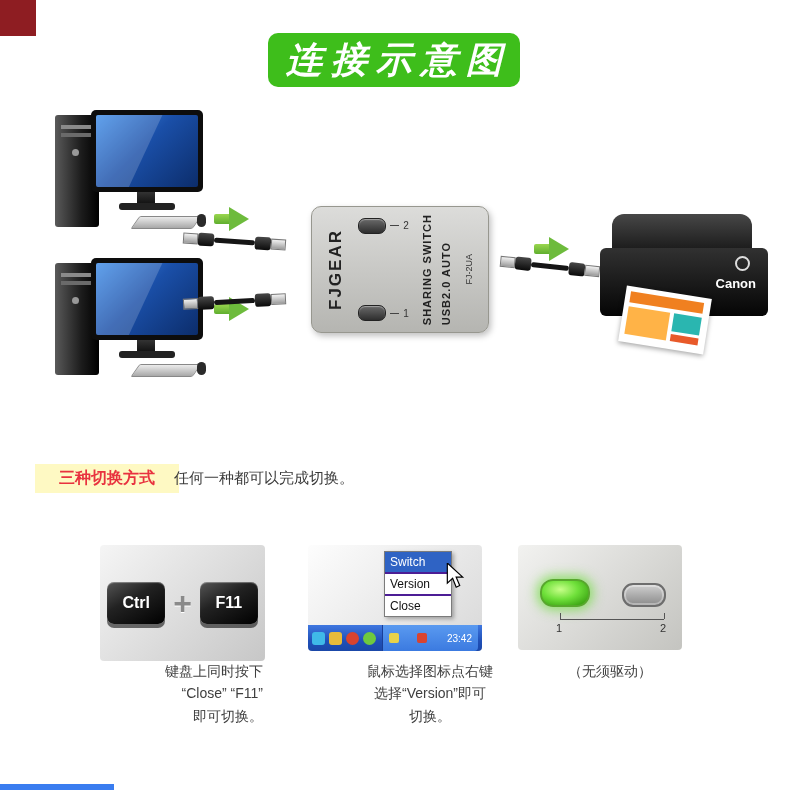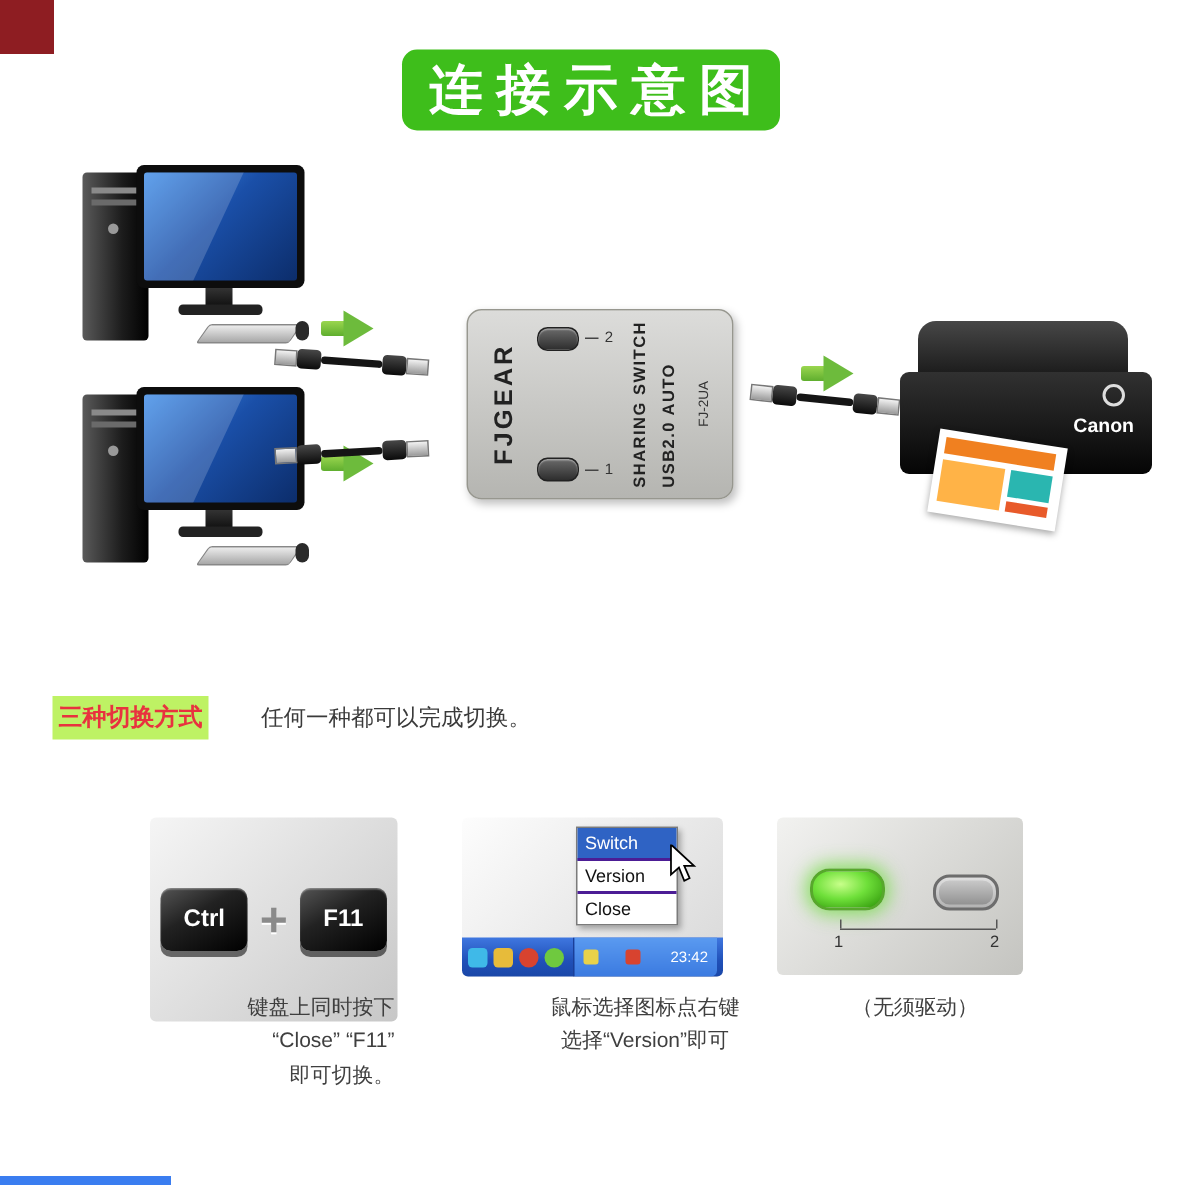--- a/index.html
+++ b/index.html
@@ -6,21 +6,21 @@
   .page{position:relative;width:790px;height:790px;background:#fff;overflow:hidden;
         font-family:"Liberation Sans","DejaVu Sans",sans-serif;}
 
   
   .corner-square{position:absolute;left:0;top:0;width:36px;height:36px;background:#8e1d22;}
   .bottom-strip{position:absolute;left:0;top:784px;width:114px;height:6px;background:#3a7df0;}
 
   
   .banner{position:absolute;left:268px;top:33px;width:252px;height:54px;background:#3ebe1b;
           border-radius:10px;display:flex;align-items:center;justify-content:center;}
-  .banner span{color:#fff;font-size:36px;font-weight:bold;letter-spacing:9px;padding-left:9px;}
+  .banner span{color:#fff;font-size:36px;font-weight:bold;letter-spacing:9px;padding-left:9px;font-style:italic;}
 
   
   .computer{position:absolute;width:152px;height:126px;}
   .tower{position:absolute;left:0;top:5px;width:44px;height:112px;border-radius:3px;
          background:linear-gradient(90deg,#5a5a5a,#1c1c1c 60%,#000);}
   .tower::before{content:"";position:absolute;left:6px;top:10px;width:30px;height:4px;background:#8a8a8a;
                  box-shadow:0 8px 0 #6a6a6a;}
   .tower::after{content:"";position:absolute;left:17px;top:34px;width:7px;height:7px;border-radius:50%;background:#999;}
   .monitor{position:absolute;left:36px;top:0;width:112px;height:82px;background:#0d0d0d;border-radius:5px;
            padding:5px;box-sizing:border-box;}
@@ -81,27 +81,27 @@
   .printer-button{position:absolute;right:18px;top:42px;width:11px;height:11px;border:2px solid #ddd;border-radius:50%;}
   .printer-brand{position:absolute;right:12px;top:62px;color:#fff;font-size:13px;font-weight:bold;}
   .paper{position:absolute;left:22px;top:78px;width:86px;height:56px;background:#fff;transform:rotate(9deg);
          box-shadow:0 2px 5px rgba(0,0,0,.35);overflow:hidden;}
   .paper .art1{position:absolute;left:5px;top:5px;width:74px;height:11px;background:#f08020;}
   .paper .art2{position:absolute;left:5px;top:20px;width:42px;height:28px;background:#ffb347;}
   .paper .art3{position:absolute;left:51px;top:20px;width:28px;height:18px;background:#2ab6b0;}
   .paper .art4{position:absolute;left:51px;top:41px;width:28px;height:7px;background:#e85a2a;}
 
   
-  .methods-label{position:absolute;left:35px;top:464px;background:#bef264;color:#e8323f;
-                 font-size:16px;font-weight:bold;padding:4px 4px;}
+  .methods-label{position:absolute;left:35px;top:464px;background:#fef9c3;color:#e8323f;
+                 font-size:16px;font-weight:bold;padding:4px 24px;}
   .methods-desc{position:absolute;left:174px;top:469px;color:#3a3a3a;font-size:15px;}
 
   
   .panel{position:absolute;border-radius:4px;}
-  .panel-keyboard{left:100px;top:545px;width:165px;height:136px;
+  .panel-keyboard{left:100px;top:545px;width:165px;height:116px;
                   background:linear-gradient(135deg,#f5f5f5,#c7c7c7);
                   display:flex;align-items:center;justify-content:center;gap:8px;}
   .keycap{min-width:44px;height:42px;padding:0 7px;border-radius:7px;color:#fff;
           background:linear-gradient(150deg,#555 0%,#222 40%,#000 100%);
           display:flex;align-items:center;justify-content:center;font-size:16px;font-weight:bold;
           box-shadow:0 4px 0 rgba(0,0,0,.55), inset 0 1px 1px rgba(255,255,255,.35);}
   .plus-sign{color:#8a8a8a;font-size:32px;font-weight:bold;text-shadow:0 1px 0 #fff;}
 
   .panel-menu{left:308px;top:545px;width:174px;height:106px;
               background:linear-gradient(135deg,#fdfdfd,#d8d8d8);}
@@ -299,19 +299,20 @@
   </div>
 
   <div class="caption caption-1">
     <div>键盘上同时按下</div>
     <div>“Close” “F11”</div>
     <div>即可切换。</div>
   </div>
   <div class="caption caption-2">
     <div>鼠标选择图标点右键</div>
     <div>选择“Version”即可</div>
+    <div>切换。</div>
   </div>
   <div class="caption caption-3">
     <div>（无须驱动）</div>
   </div>
 
   <div class="bottom-strip"></div>
 </div>
 
 </body></html>

